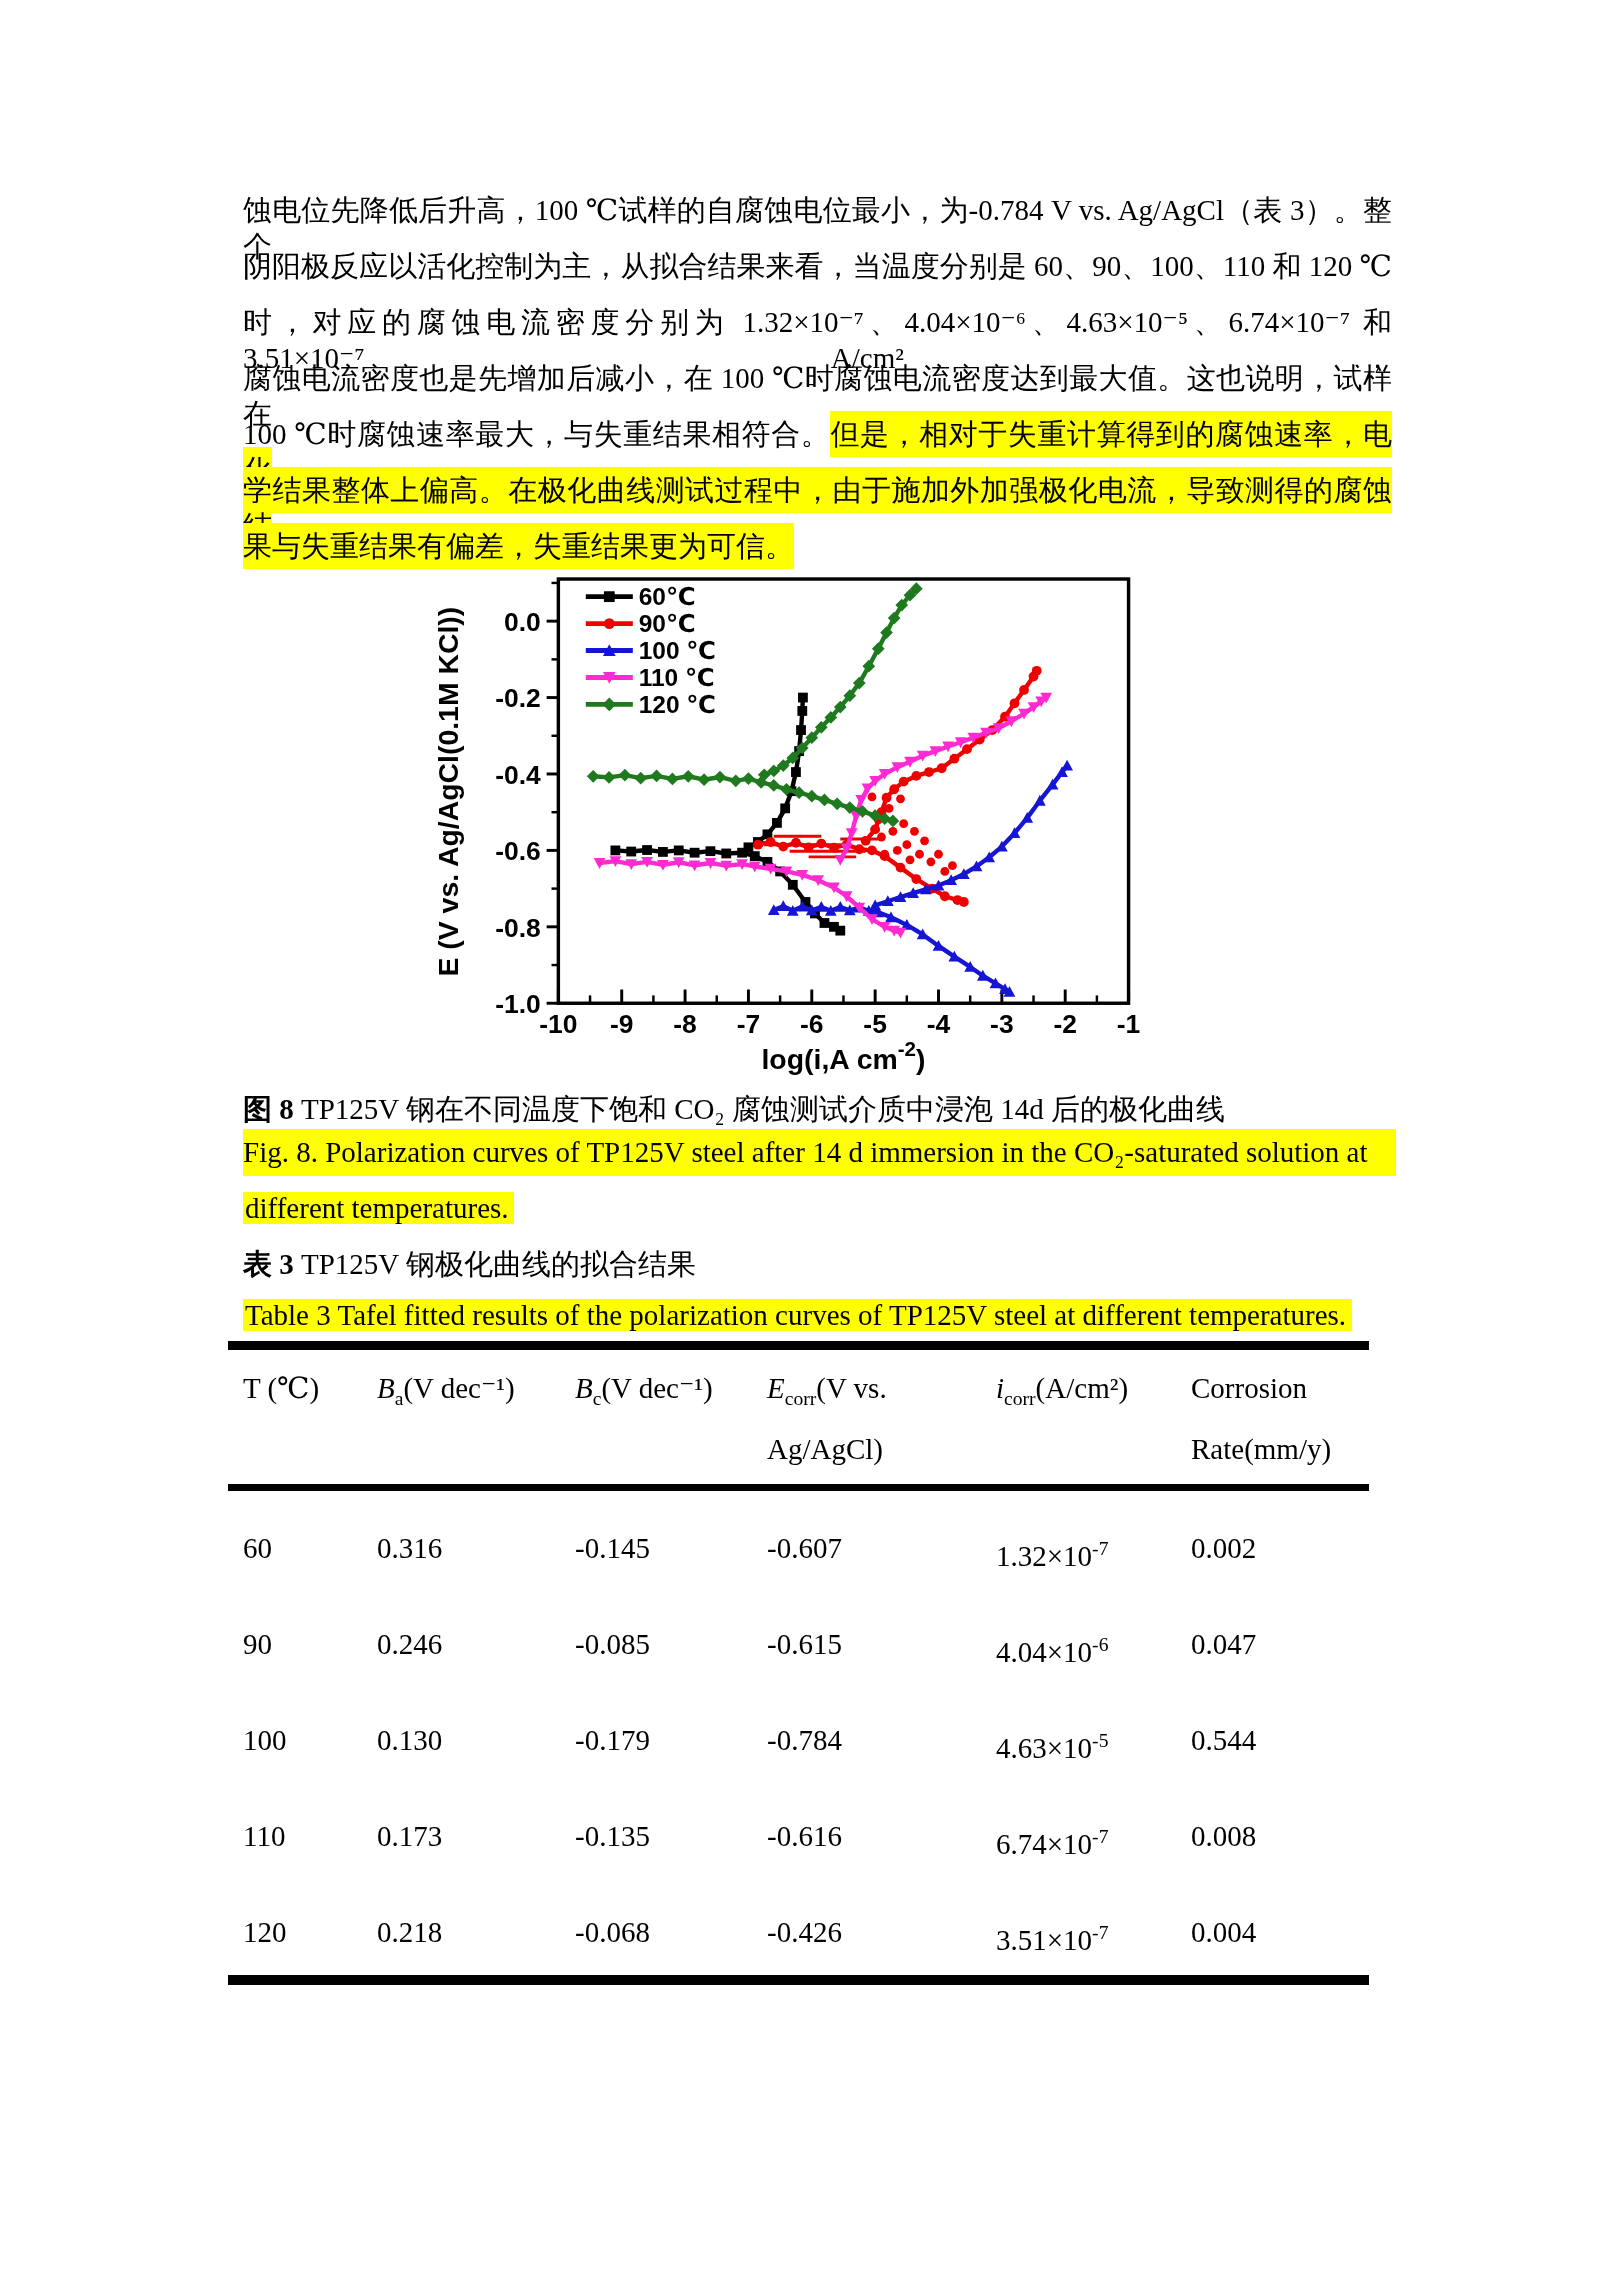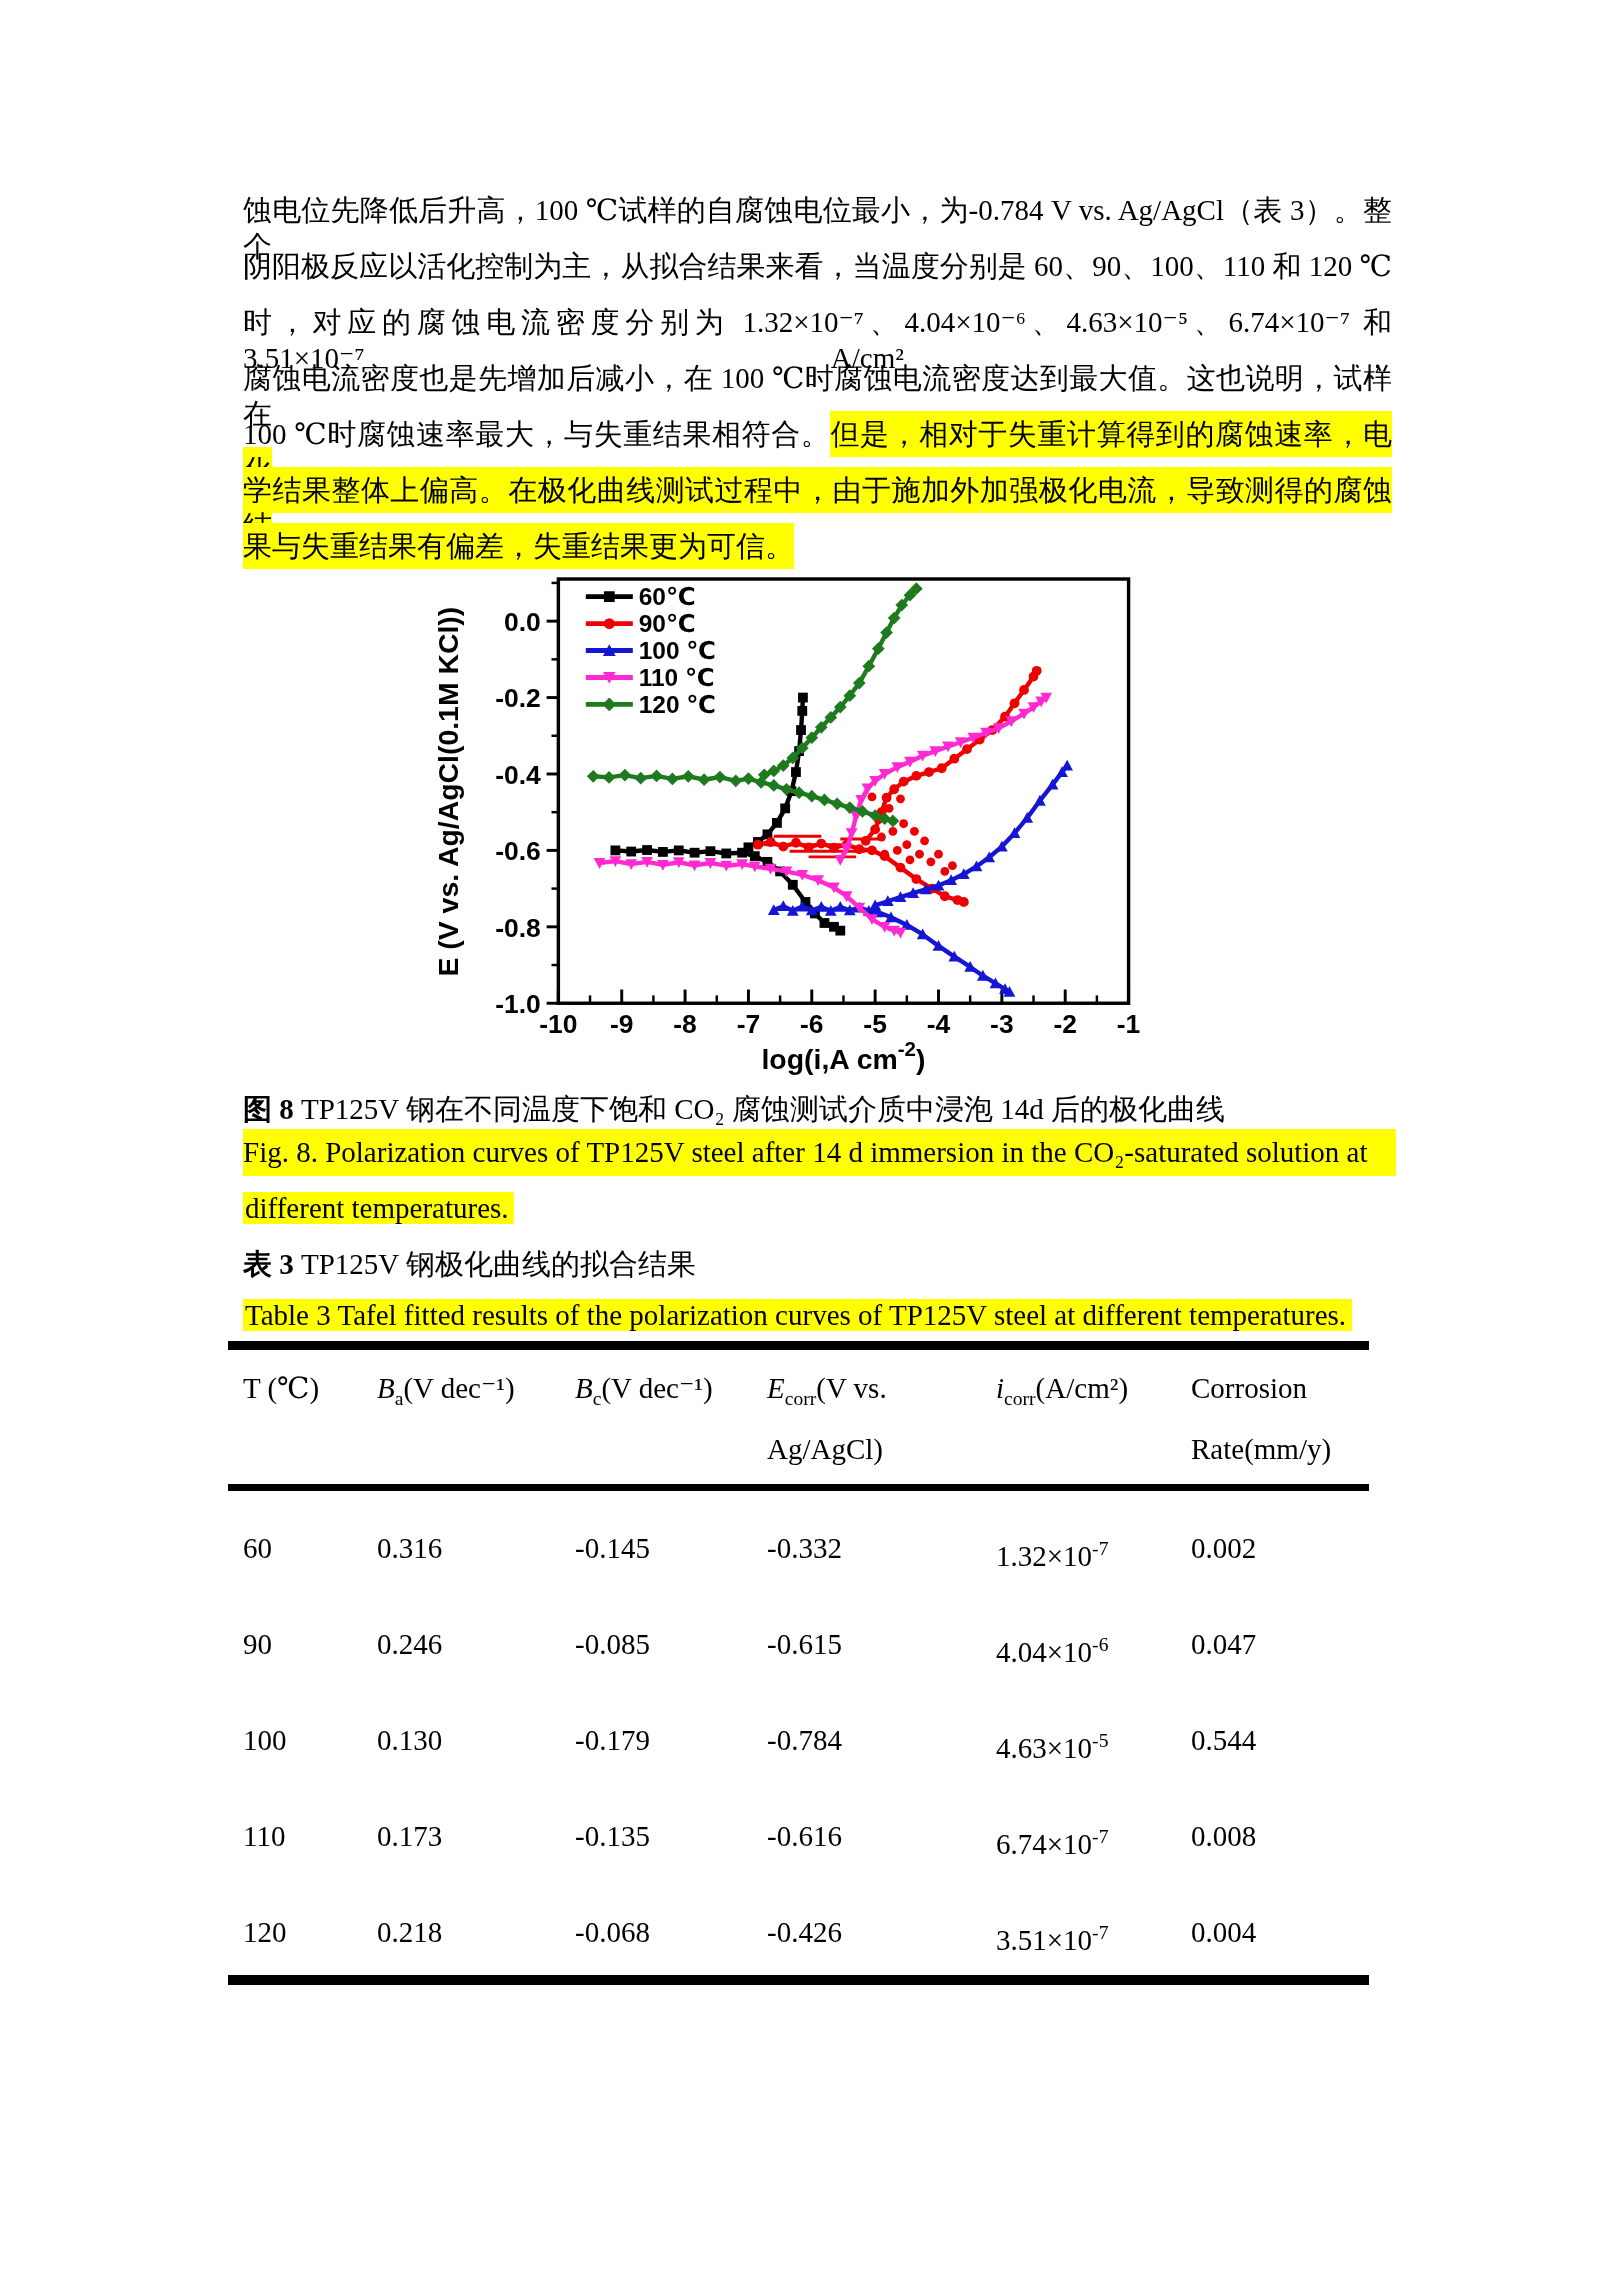--- a/index.html
+++ b/index.html
@@ -364,21 +364,21 @@
   <span class="cell c4">Ag/AgCl)</span>
   <span class="cell c6">Rate(mm/y)</span>
 </div>
 
 <div class="abs rule" style="top:1484px;height:6.9px;"></div>
 
 <div class="abs trow" style="top:1527px;padding-left:38px;">
   <span class="cell c1">60</span>
   <span class="cell c2">0.316</span>
   <span class="cell c3">-0.145</span>
-  <span class="cell c4">-0.332</span>
+  <span class="cell c4">-0.607</span>
   <span class="cell c5"><span>1.32×10</span><sup>-7</sup></span>
   <span class="cell c6">0.002</span>
 </div>
 <div class="abs trow" style="top:1623px;">
   <span class="cell c1">90</span>
   <span class="cell c2">0.246</span>
   <span class="cell c3">-0.085</span>
   <span class="cell c4">-0.615</span>
   <span class="cell c5"><span>4.04×10</span><sup>-6</sup></span>
   <span class="cell c6">0.047</span>

